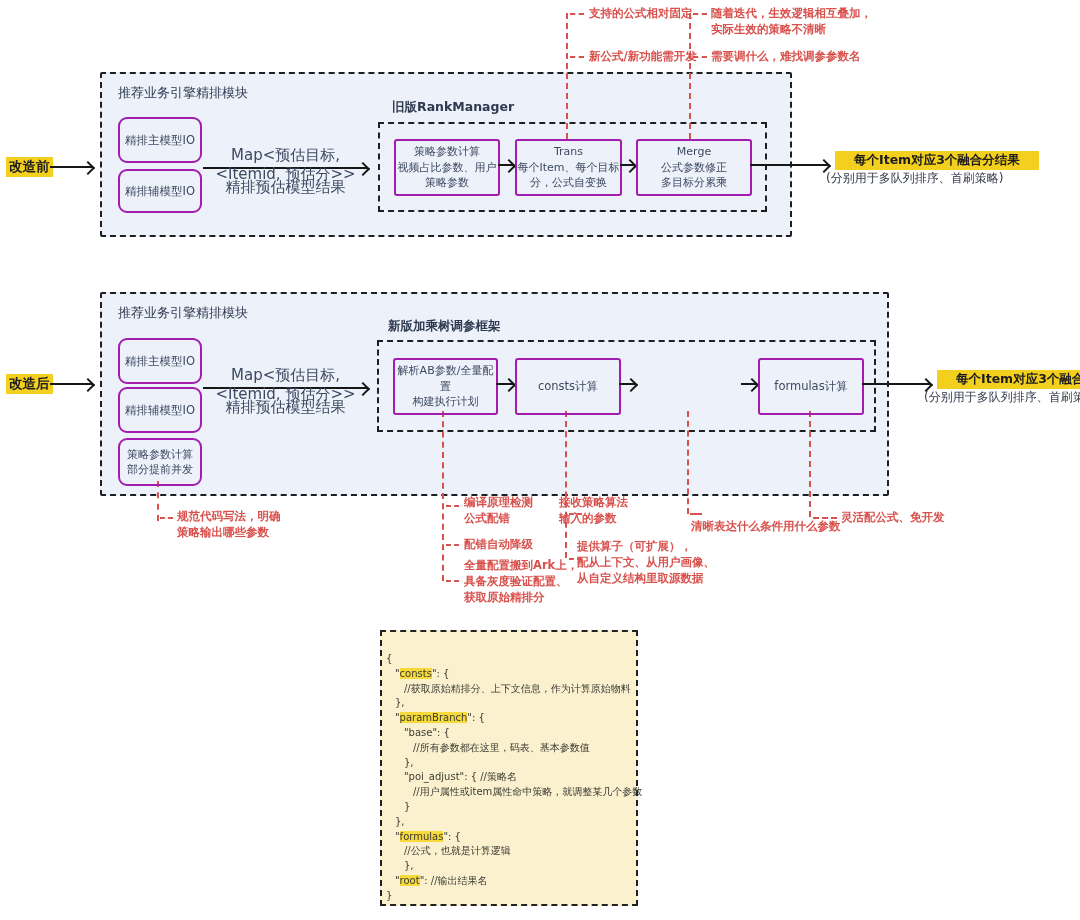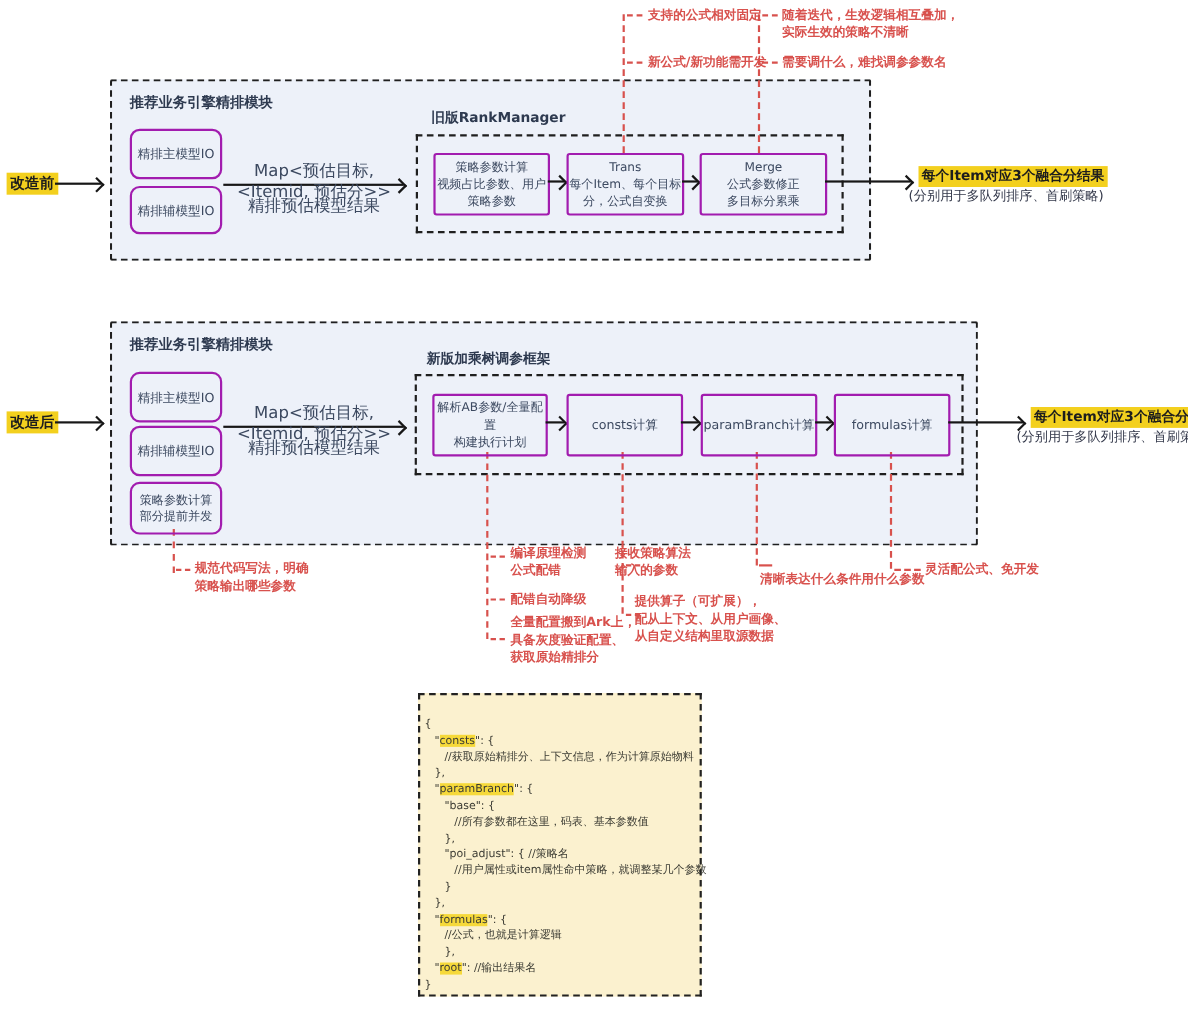--- a/index.html
+++ b/index.html
@@ -10,40 +10,40 @@
     --yellow:#f3d01e;
     --codehl:#f6d93a;
   }
   html,body{margin:0;padding:0;background:#fff;}
   #canvas{
     position:relative;width:1080px;height:920px;background:#fff;
     font-family:"DejaVu Sans",sans-serif;overflow:hidden;
   }
   .panel{position:absolute;background:var(--panel);border:2px dashed #1f1f1f;border-radius:2px;z-index:1;}
   .frame{position:absolute;border:2px dashed #1f1f1f;z-index:2;}
-  .panel-title{position:absolute;font-weight:bold;font-size:13px;color:var(--ink);z-index:3;}
+  .panel-title{position:absolute;font-weight:normal;font-size:13px;color:var(--ink);z-index:3;}
   .frame-title{position:absolute;font-weight:bold;font-size:12.5px;color:var(--ink);z-index:3;}
   .node{
     position:absolute;border:2px solid #a21caf;border-radius:3px;
     display:flex;align-items:center;justify-content:center;text-align:center;
     font-size:11.5px;line-height:1.4;color:var(--boxtext);white-space:pre-line;z-index:3;
     background:transparent;
   }
   .node.rounded{border-radius:9px;}
   .stage{
     position:absolute;background:var(--yellow);color:#1d1d1d;font-weight:bold;
     font-size:13.5px;padding:1px 3px;z-index:3;
   }
   .arrow{position:absolute;height:2px;background:#171717;z-index:3;}
   .arrow::after{
     content:"";position:absolute;right:-1px;top:-3.5px;width:8px;height:8px;
     border-top:2px solid #171717;border-right:2px solid #171717;transform:rotate(45deg);
   }
   .flow-label{position:absolute;font-size:15px;color:var(--boxtext);text-align:center;z-index:3;}
-  .out-main{position:absolute;background:var(--yellow);color:#1d1d1d;font-size:12.5px;font-weight:600;padding:1px 3px;z-index:3;white-space:nowrap;}
+  .out-main{position:absolute;background:var(--yellow);color:#1d1d1d;font-size:12.5px;font-weight:600;padding:1px 19px;z-index:3;white-space:nowrap;}
   .out-sub{position:absolute;color:#33384a;font-size:12px;z-index:3;white-space:nowrap;}
   .vdash{position:absolute;width:0;border-left:2px dashed var(--red);z-index:2;}
   .hdash{position:absolute;height:0;border-top:2px dashed var(--red);z-index:2;}
   .note{
     position:absolute;color:var(--red);font-weight:600;font-size:11.5px;
     line-height:16px;white-space:pre-line;z-index:4;
   }
   .code-box{
     position:absolute;left:380px;top:630px;width:258px;height:276px;
     background:#fbf1cf;border:2px dashed #222;z-index:3;
@@ -121,21 +121,20 @@
   <div class="flow-label" style="left:203px;top:398px;width:165px;">精排预估模型结果</div>
 
   <div class="frame-title" style="left:388px;top:318px;">新版加乘树调参框架</div>
   <div class="frame" style="left:377px;top:340px;width:495px;height:88px;"></div>
 
   <div class="node" style="left:393px;top:358px;width:101px;height:53px;font-size:11px;">解析AB参数/全量配置
 构建执行计划</div>
   <div class="arrow" style="left:496px;top:383px;width:17px;"></div>
   <div class="node" style="left:515px;top:358px;width:102px;height:53px;">consts计算</div>
   <div class="arrow" style="left:619px;top:383px;width:16px;"></div>
-  <div class="node" style="left:637px;top:358px;width:102px;height:53px;">paramBranch计算</div>
   <div class="arrow" style="left:741px;top:383px;width:15px;"></div>
   <div class="node" style="left:758px;top:358px;width:102px;height:53px;">formulas计算</div>
 
   <div class="arrow" style="left:862px;top:383px;width:68px;"></div>
   <div class="out-main" style="left:937px;top:370px;">每个Item对应3个融合分结果</div>
   <div class="out-sub" style="left:924px;top:389px;">(分别用于多队列排序、首刷策略)</div>
 
   <div class="vdash" style="left:157px;top:481px;height:40px;"></div>
   <div class="hdash" style="left:160px;top:517px;width:13px;"></div>
   <div class="note" style="left:177px;top:508px;">规范代码写法，明确

